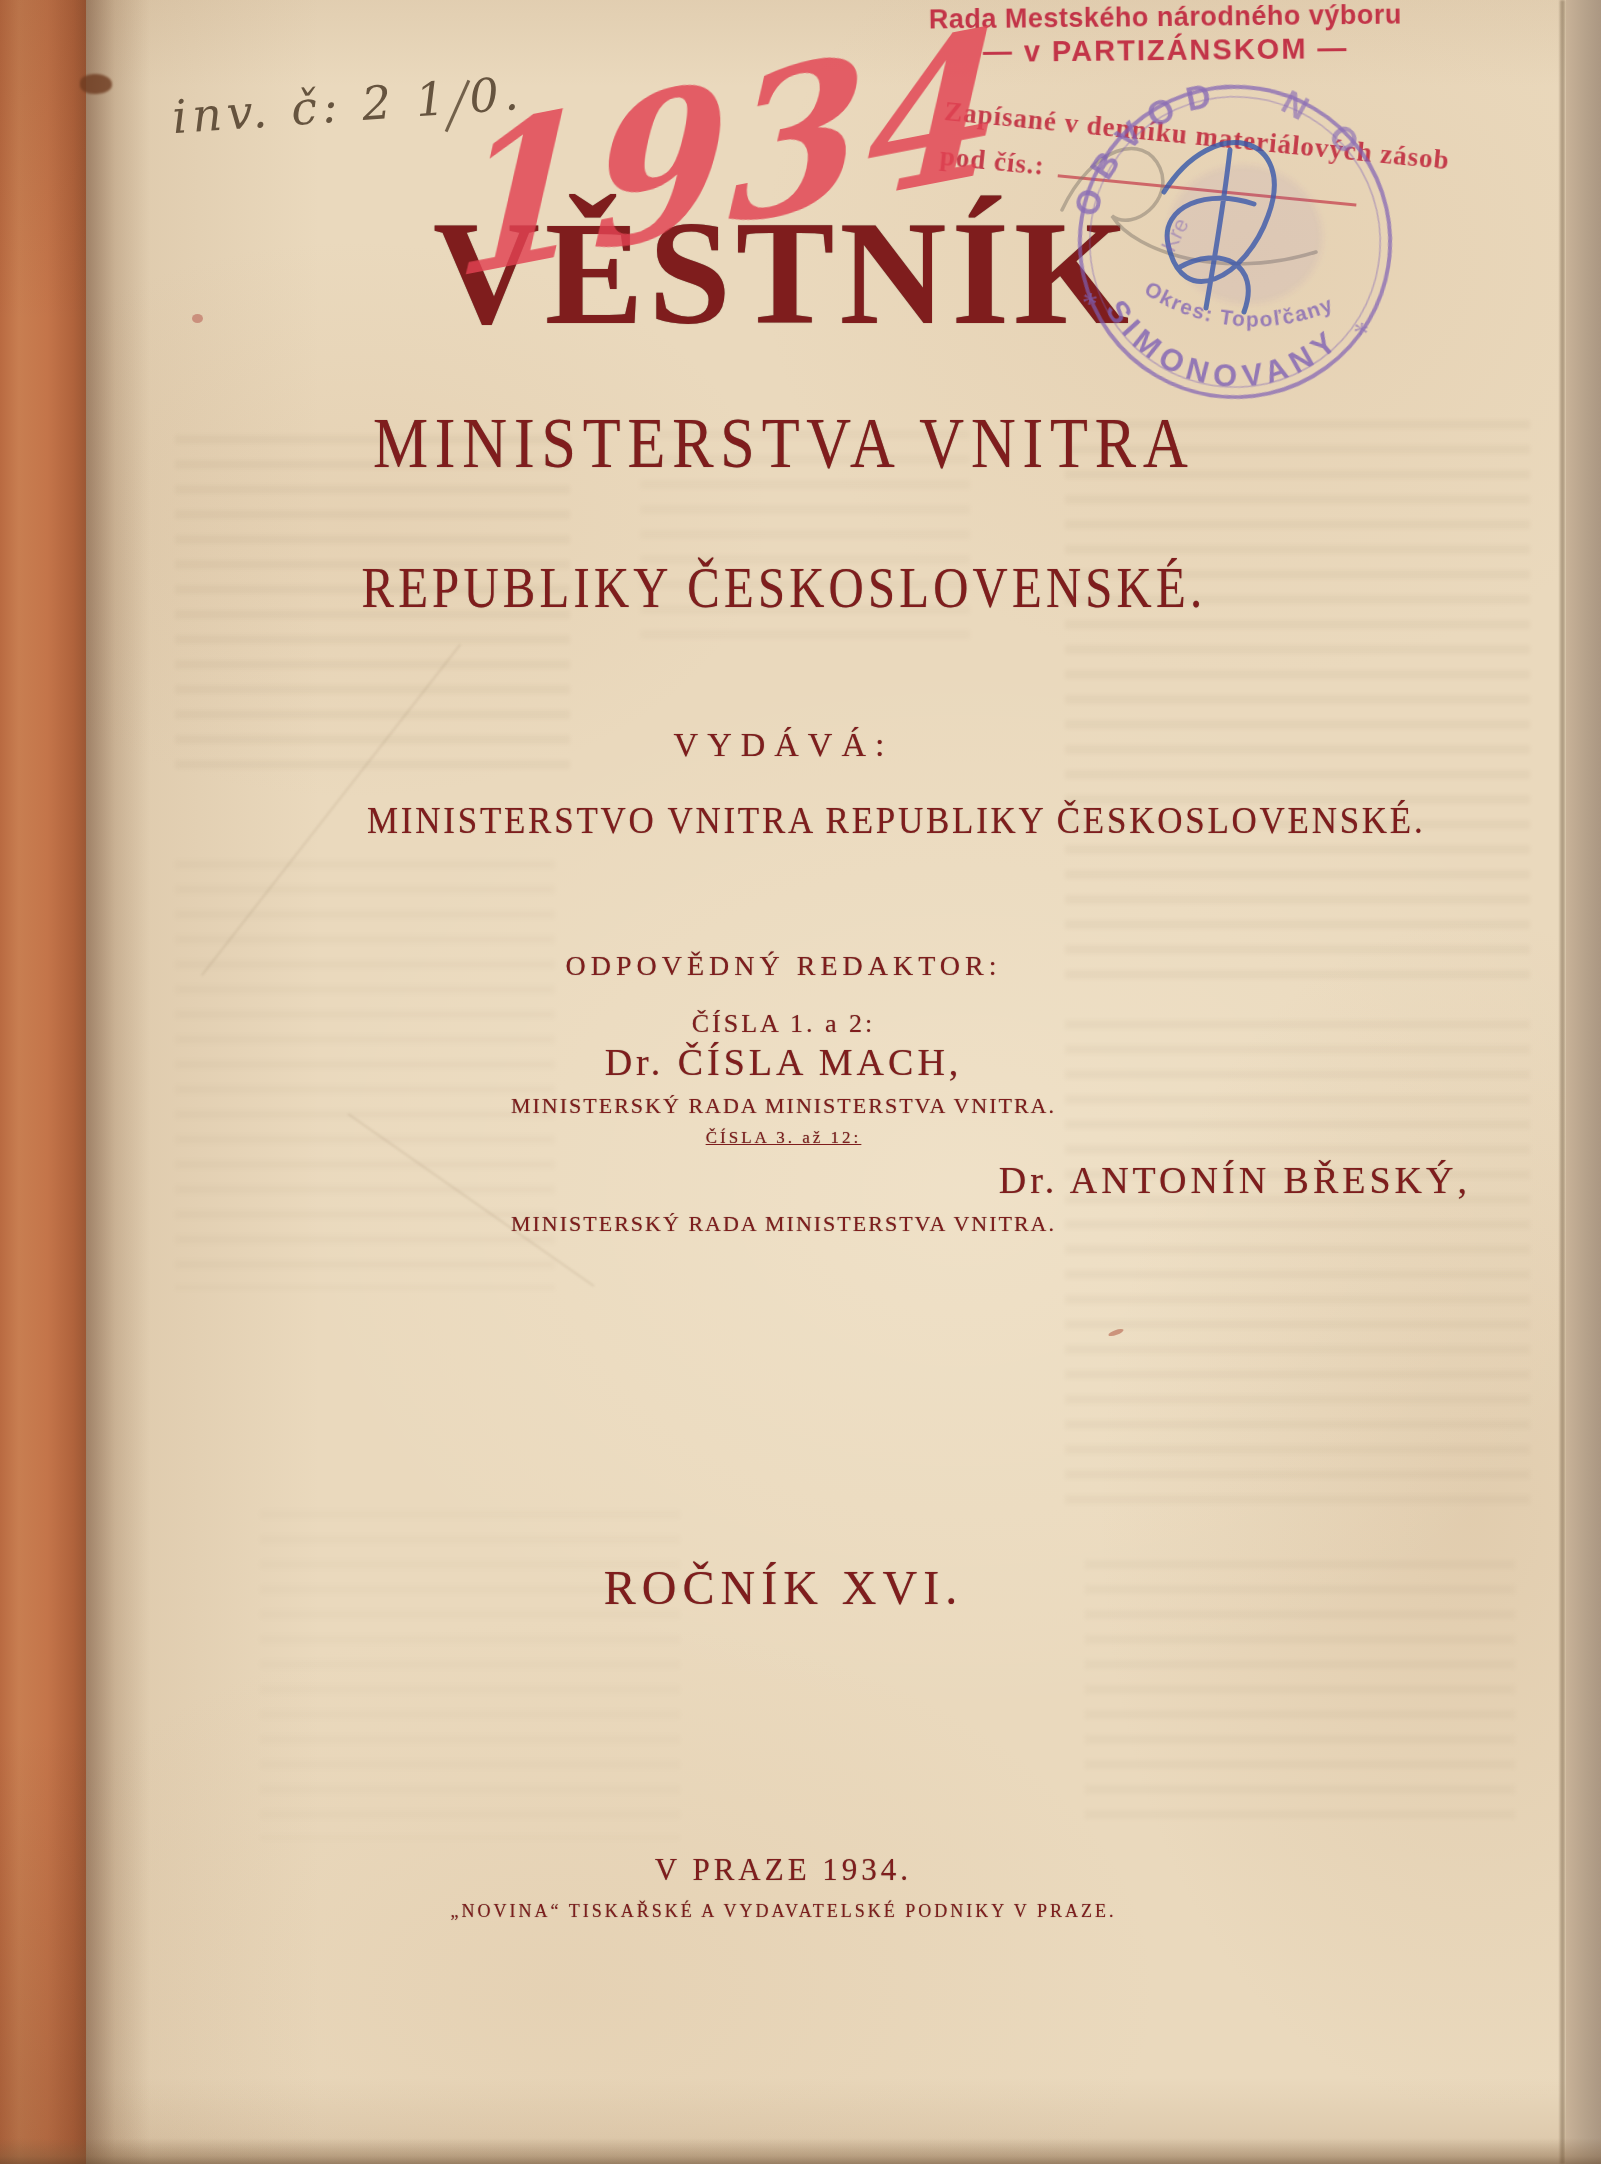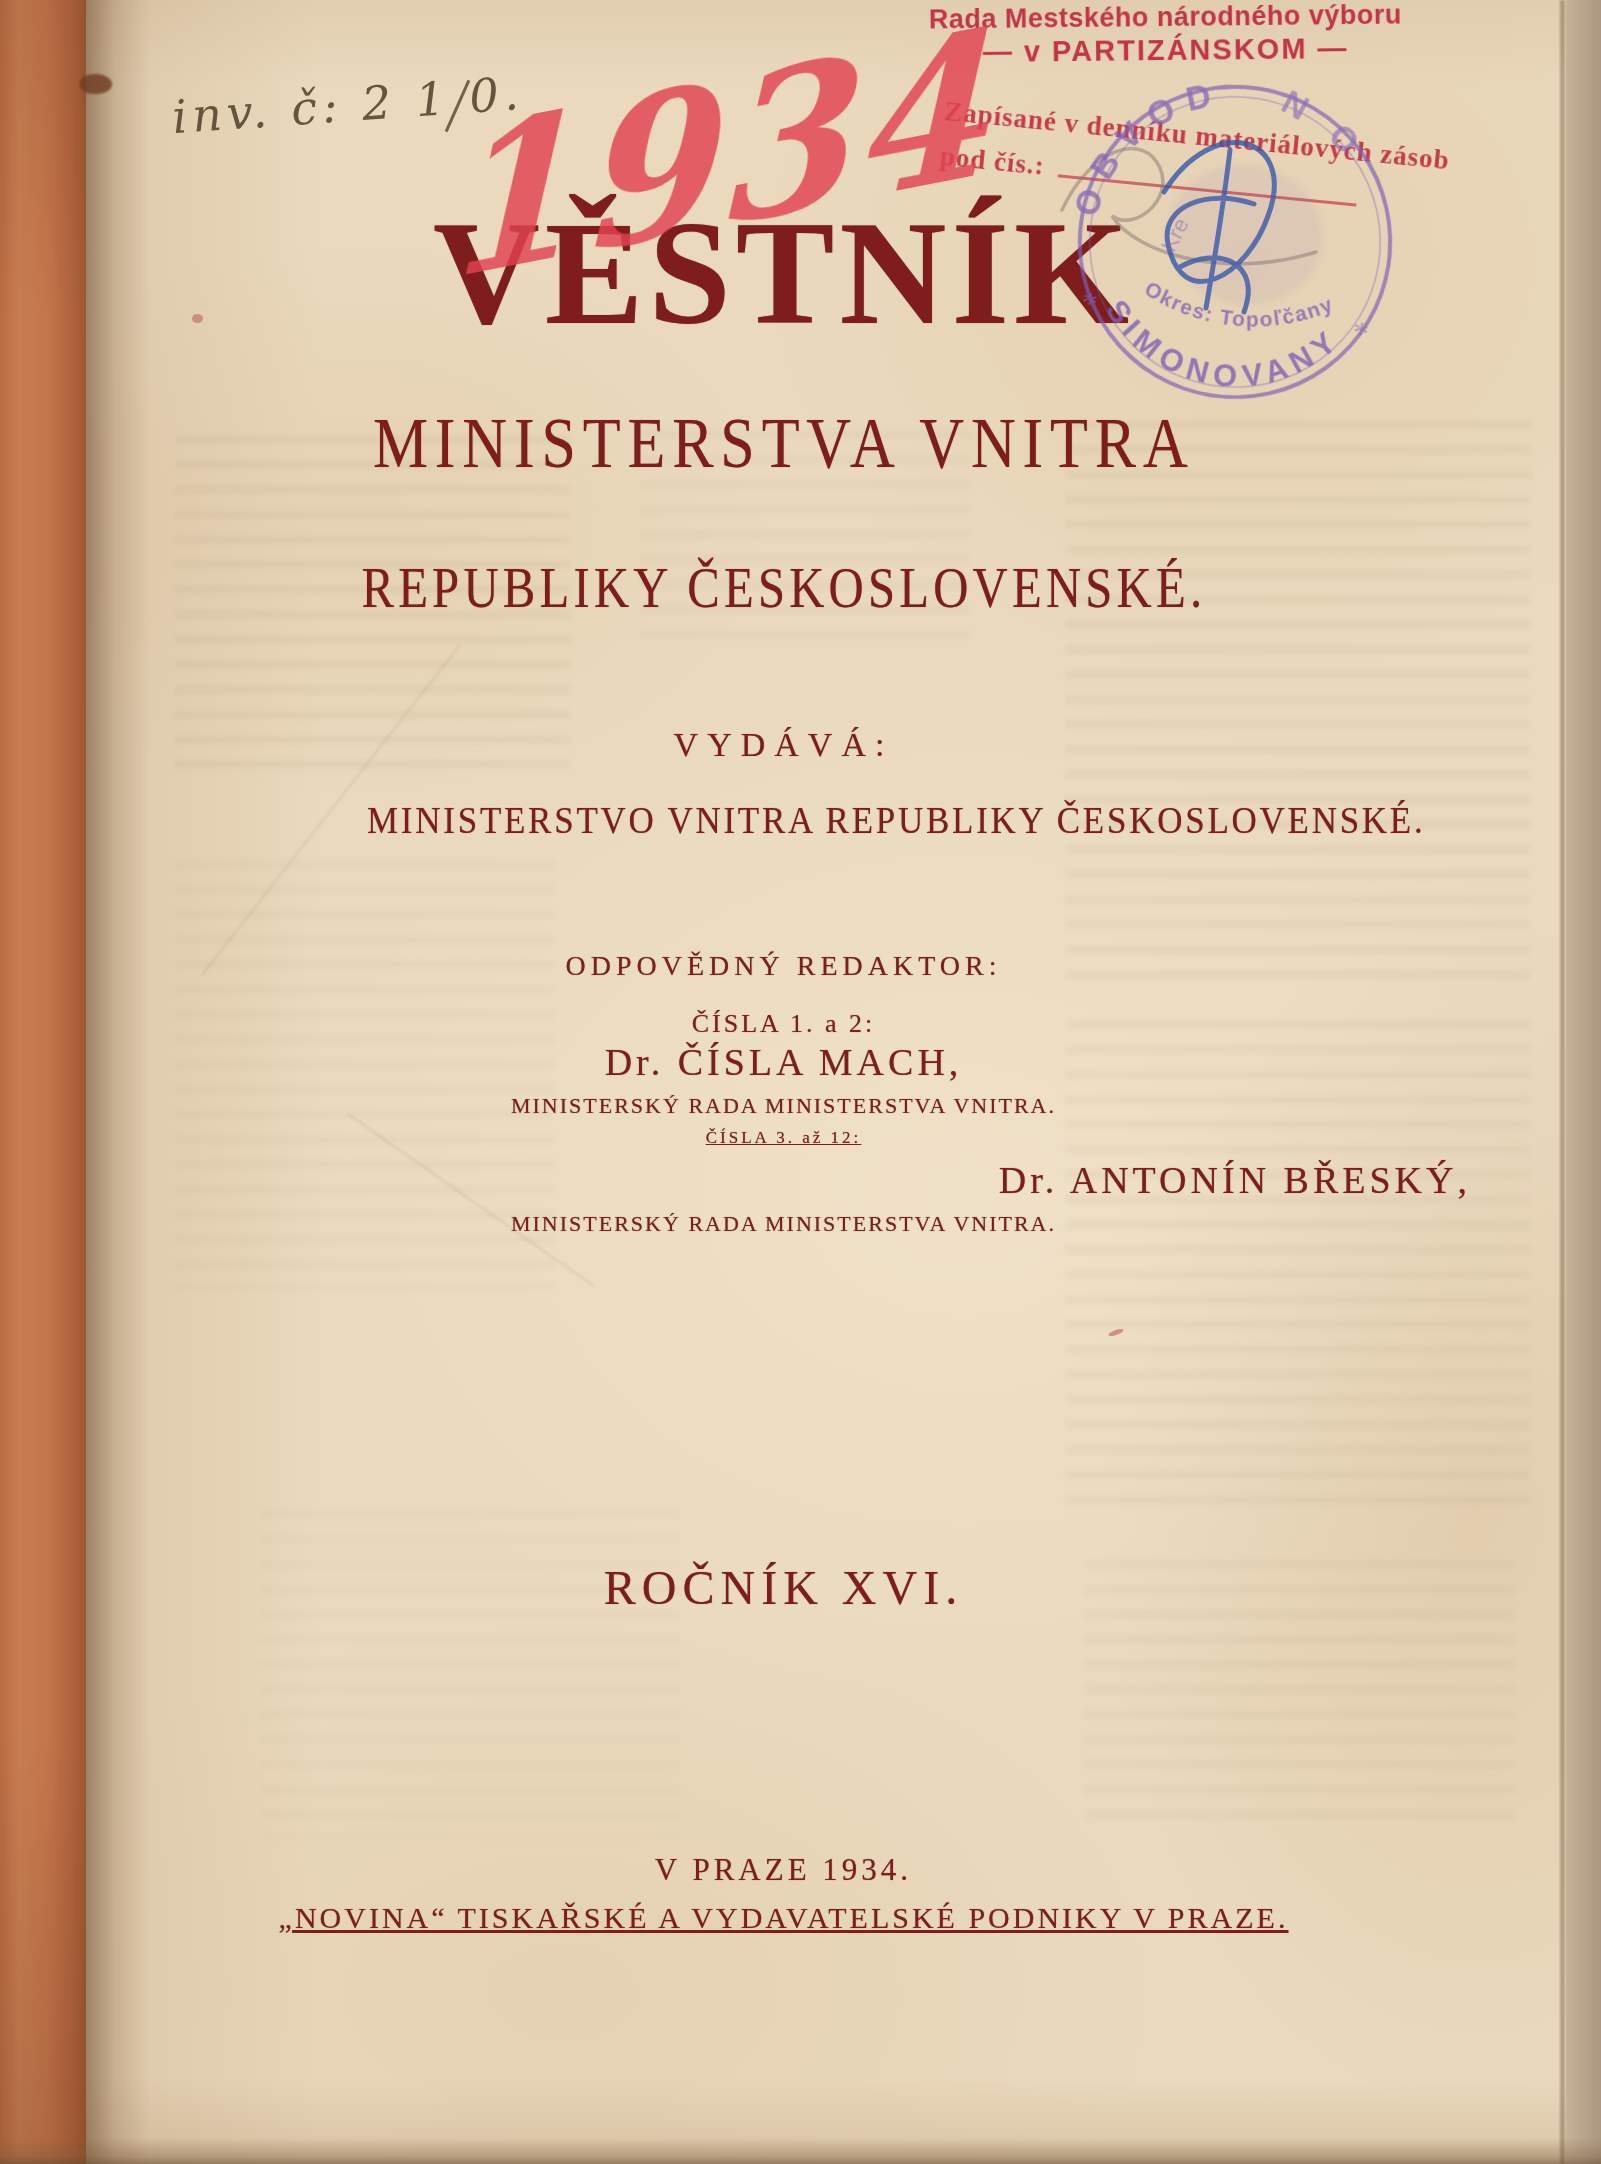--- a/index.html
+++ b/index.html
@@ -51,21 +51,21 @@
   .t-publisher .squeeze{transform:scaleX(.92);}
   .t-redaktor{top:950px;font-size:28px;letter-spacing:5px;}
   .t-issues1 {top:1009px;font-size:26px;letter-spacing:3px;}
   .t-editor1 {top:1040px;font-size:38px;letter-spacing:4px;}
   .t-edtitle1{top:1093px;font-size:22px;letter-spacing:2px;}
   .t-issues2 {top:1128px;font-size:17px;letter-spacing:3px;text-decoration:underline;}
   .t-editor2 {top:1158px;font-size:38px;letter-spacing:4px;text-align:right;}
   .t-edtitle2{top:1211px;font-size:22px;letter-spacing:2px;}
   .t-volume  {top:1560px;font-size:48px;letter-spacing:6px;}
   .t-place   {top:1852px;font-size:31px;letter-spacing:4px;}
-  .t-printer {top:1901px;font-size:30px;letter-spacing:3px;text-decoration:underline;}
+  .t-printer {top:1901px;font-size:18px;letter-spacing:3px;}
   .ink{text-shadow:0 0 1px rgba(44,37,23,.55);}
   
   .council-stamp{position:absolute;left:893px;top:2px;width:545px;text-align:center;
     color:#c0273f;font-family:"Liberation Sans",sans-serif;font-weight:700;
     transform:rotate(-.6deg);filter:blur(.35px);opacity:.92;}
   .council-stamp .l1{font-size:27px;letter-spacing:.5px;}
   .council-stamp .l2{font-size:29px;letter-spacing:2px;margin-top:1px;}
   .registry-stamp{position:absolute;left:946px;top:96px;width:660px;
     color:#c12c3f;font-family:"Liberation Serif",serif;font-weight:700;
     transform:rotate(5.6deg);transform-origin:left top;filter:blur(.3px);opacity:.9;}

